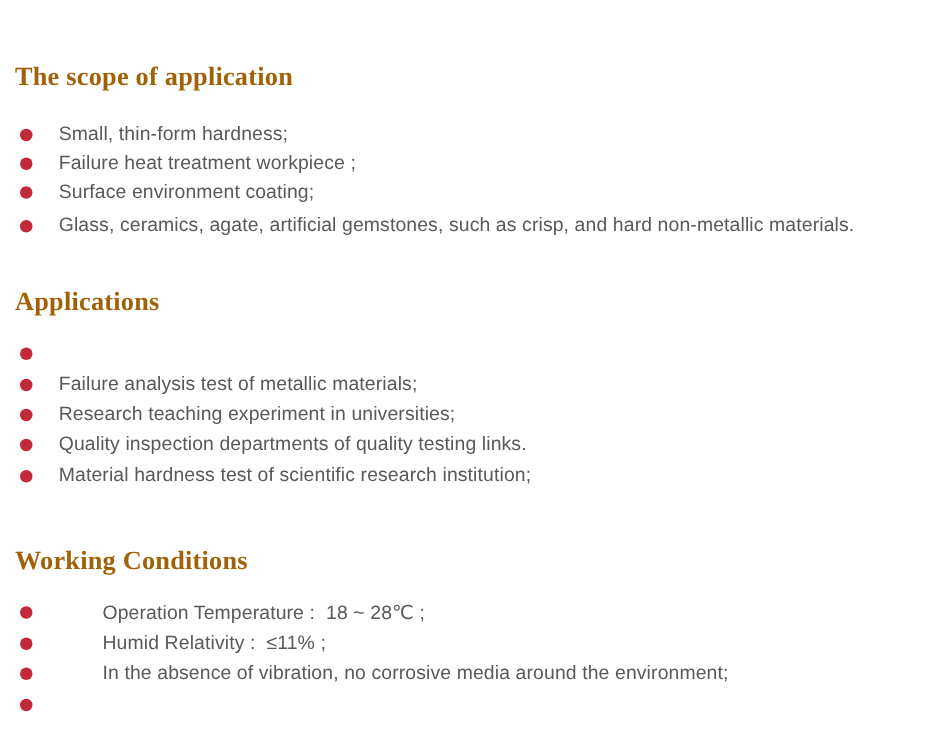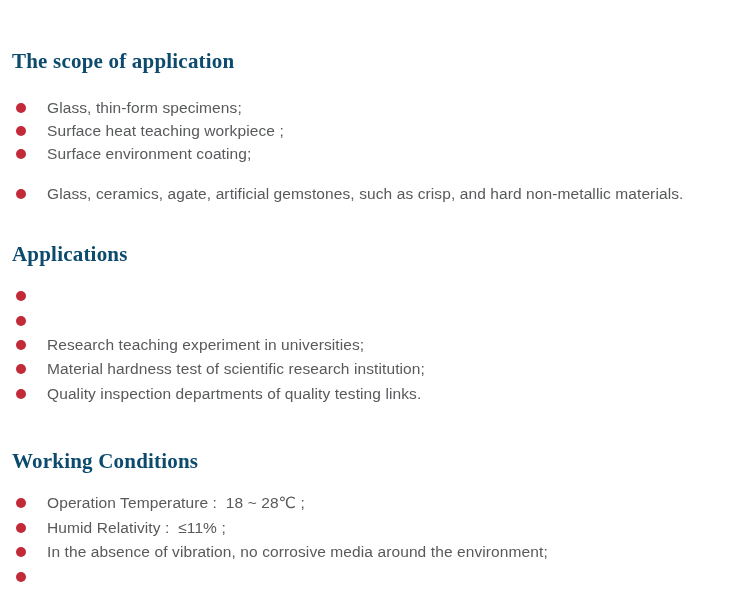--- a/index.html
+++ b/index.html
@@ -17,21 +17,21 @@
     position: relative;
     width: 750px;
     height: 604px;
     background: #ffffff;
   }
   .heading {
     font-family: "Liberation Serif", "DejaVu Serif", serif;
     font-weight: bold;
     font-size: 21px;
     line-height: 25px;
-    color: #0c4a6e;
+    color: #a16207;
     margin: 0 0 0 12px;
     letter-spacing: 0.2px;
   }
   .heading.h-scope   { margin-top: 49px; }
   .heading.h-apps    { margin-top: 37px; }
   .heading.h-working { margin-top: 43px; }
 
   ul.bullet-list {
     list-style: none;
     margin: 0;
@@ -40,22 +40,22 @@
   ul.bullet-list.l-scope   { margin-top: 22px; }
   ul.bullet-list.l-apps    { margin-top: 17px; }
   ul.bullet-list.l-working { margin-top: 17px; }
 
   li.bullet-item {
     display: flex;
     align-items: center;
     height: 23px;
   }
   .l-apps    li.bullet-item { height: 24.4px; }
-  .l-working li.bullet-item { height: 24.6px; }
-  .l-scope   li.bullet-item.extra-gap { margin-top: 17px; }
+  .l-working li.bullet-item { height: 24.6px; gap: 35px; }
+  .l-scope   li.bullet-item.extra-gap { margin-top: 4px; }
 
   .dot {
     flex: 0 0 auto;
     width: 10px;
     height: 10px;
     border-radius: 50%;
     background: #c22a39;
     margin-left: 16px;
     margin-right: 21px;
   }
@@ -69,57 +69,58 @@
 </head>
 <body>
 
 <div class="page">
 
   <section>
     <h2 class="heading h-scope">The scope of application</h2>
     <ul class="bullet-list l-scope">
       <li class="bullet-item">
         <span class="dot"></span>
-        <span class="txt">Glass, thin-form specimens;</span>
+        <span class="txt">Small, thin-form hardness;</span>
       </li>
       <li class="bullet-item">
         <span class="dot"></span>
-        <span class="txt">Surface heat teaching workpiece ;</span>
+        <span class="txt">Failure heat treatment workpiece ;</span>
       </li>
       <li class="bullet-item">
         <span class="dot"></span>
         <span class="txt">Surface environment coating;</span>
       </li>
       <li class="bullet-item extra-gap">
         <span class="dot"></span>
         <span class="txt">Glass, ceramics, agate, artificial gemstones, such as crisp, and hard non-metallic materials.</span>
       </li>
     </ul>
   </section>
 
   <section>
     <h2 class="heading h-apps">Applications</h2>
     <ul class="bullet-list l-apps">
       <li class="bullet-item">
         <span class="dot"></span>
       </li>
       <li class="bullet-item">
         <span class="dot"></span>
+        <span class="txt">Failure analysis test of metallic materials;</span>
       </li>
       <li class="bullet-item">
         <span class="dot"></span>
         <span class="txt">Research teaching experiment in universities;</span>
       </li>
       <li class="bullet-item">
         <span class="dot"></span>
-        <span class="txt">Material hardness test of scientific research institution;</span>
+        <span class="txt">Quality inspection departments of quality testing links.</span>
       </li>
       <li class="bullet-item">
         <span class="dot"></span>
-        <span class="txt">Quality inspection departments of quality testing links.</span>
+        <span class="txt">Material hardness test of scientific research institution;</span>
       </li>
     </ul>
   </section>
 
   <section>
     <h2 class="heading h-working">Working Conditions</h2>
     <ul class="bullet-list l-working">
       <li class="bullet-item">
         <span class="dot"></span>
         <span class="txt">Operation Temperature :  18 ~ 28℃ ;</span>

